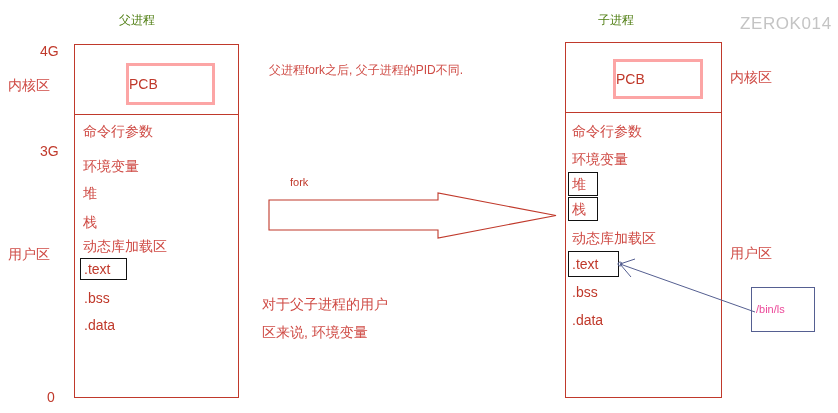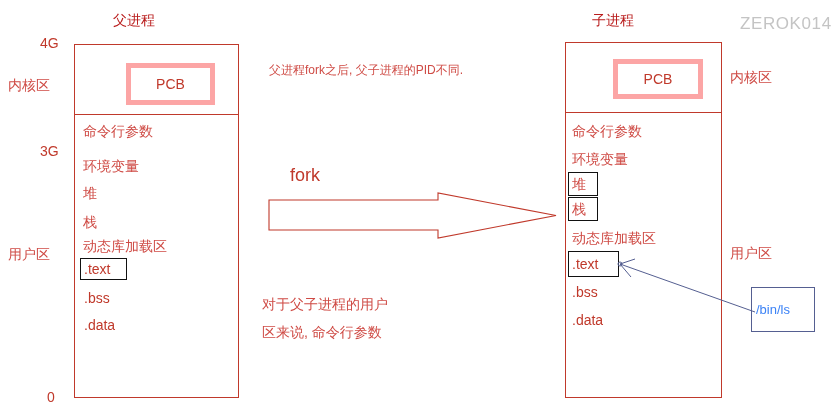--- a/index.html
+++ b/index.html
@@ -22,80 +22,81 @@
   
   .txt {
     color: #c0392b;
     font-size: 14px;
     line-height: 1;
     white-space: nowrap;
     font-family: "Liberation Sans", "DejaVu Sans", sans-serif;
   }
   .txt-cn { color: #cf4b45; }
   .title {
-    font-size: 14px;
-    color: #b91c1c;
+    font-size: 12px;
+    color: #4d7c0f;
+    margin-left: 6px;
   }
   .watermark {
     color: #c4c4c4;
     font-size: 17px;
     letter-spacing: 0.6px;
     font-family: "Liberation Sans", "DejaVu Sans", sans-serif;
     white-space: nowrap;
   }
 
   
   .mem-box {
     border: 1px solid #c0392b;
     box-sizing: border-box;
     background: transparent;
   }
   .divider {
     background: #c0392b;
     height: 1px;
   }
   .pcb-box {
-    border: 5px solid #fca5a5;
+    border: 3px solid #fca5a5;
     box-sizing: border-box;
     display: flex;
     align-items: center;
-    justify-content: center;
+    justify-content: flex-start;
   }
   .blackbox {
     border: 1.5px solid #111111;
     box-sizing: border-box;
     display: flex;
     align-items: center;
     padding-left: 3px;
   }
   .file-box {
     border: 1px solid #555f91;
     box-sizing: border-box;
     display: flex;
     align-items: center;
     padding-left: 4px;
   }
-  .file-box .txt { color: #3b82f6; font-size: 13px; }
+  .file-box .txt { color: #ec4899; font-size: 11px; }
 
   svg { display: block; overflow: visible; }
 </style>
 </head>
 <body>
 
 <div id="canvas">
 
   <div class="abs watermark" style="left:740px; top:14px;">ZEROK014</div>
 
   <div class="abs title" style="left:113px; top:12px;">父进程</div>
 
   <div class="abs mem-box" style="left:74px; top:44px; width:165px; height:354px;"></div>
 
   <div class="abs divider" style="left:74px; top:114px; width:165px;"></div>
 
-  <div class="abs txt" style="left:40px; top:36px;">4G</div>
+  <div class="abs txt" style="left:40px; top:44px;">4G</div>
   <div class="abs txt" style="left:40px; top:108px;margin-top:36px;">3G</div>
   <div class="abs txt" style="left:47px; top:390px;">0</div>
 
   <div class="abs txt txt-cn" style="left:8px; top:78px;">内核区</div>
   <div class="abs txt txt-cn" style="left:8px; top:247px;">用户区</div>
 
   <div class="abs pcb-box" style="left:126px; top:63px; width:89px; height:42px;">
     <span class="txt">PCB</span>
   </div>
 
@@ -107,30 +108,30 @@
 
   <div class="abs blackbox" style="left:80px; top:258px; width:47px; height:22px;">
     <span class="txt">.text</span>
   </div>
 
   <div class="abs txt" style="left:84px; top:291px;">.bss</div>
   <div class="abs txt" style="left:84px; top:318px;">.data</div>
 
   <div class="abs txt txt-cn" style="left:269px; top:64px; font-size:12px;">父进程fork之后, 父子进程的PID不同.</div>
 
-  <div class="abs txt" style="left:290px; top:166px; font-size:18px;">fork</div>
+  <div class="abs txt" style="left:290px; top:177px; font-size:11px;">fork</div>
 
   <div class="abs" style="left:268px; top:192px;">
     <svg width="290" height="48" viewBox="0 0 290 48">
       <polygon points="1,8 170,8 170,1 288,23.5 170,46 170,38 1,38" fill="none" stroke="#c0392b" stroke-width="1.1"></polygon>
     </svg>
   </div>
 
   <div class="abs txt txt-cn" style="left:262px; top:297px;">对于父子进程的用户</div>
-  <div class="abs txt txt-cn" style="left:262px; top:325px;">区来说, 命令行参数</div>
+  <div class="abs txt txt-cn" style="left:262px; top:325px;">区来说, 环境变量</div>
 
   <div class="abs title" style="left:592px; top:12px;text-align:right;">子进程</div>
 
   <div class="abs mem-box" style="left:565px; top:42px; width:157px; height:356px;"></div>
   <div class="abs divider" style="left:565px; top:112px; width:157px;"></div>
 
   <div class="abs txt txt-cn" style="left:730px; top:70px;">内核区</div>
   <div class="abs txt txt-cn" style="left:730px; top:246px;">用户区</div>
 
   <div class="abs pcb-box" style="left:613px; top:59px; width:90px; height:40px;">

